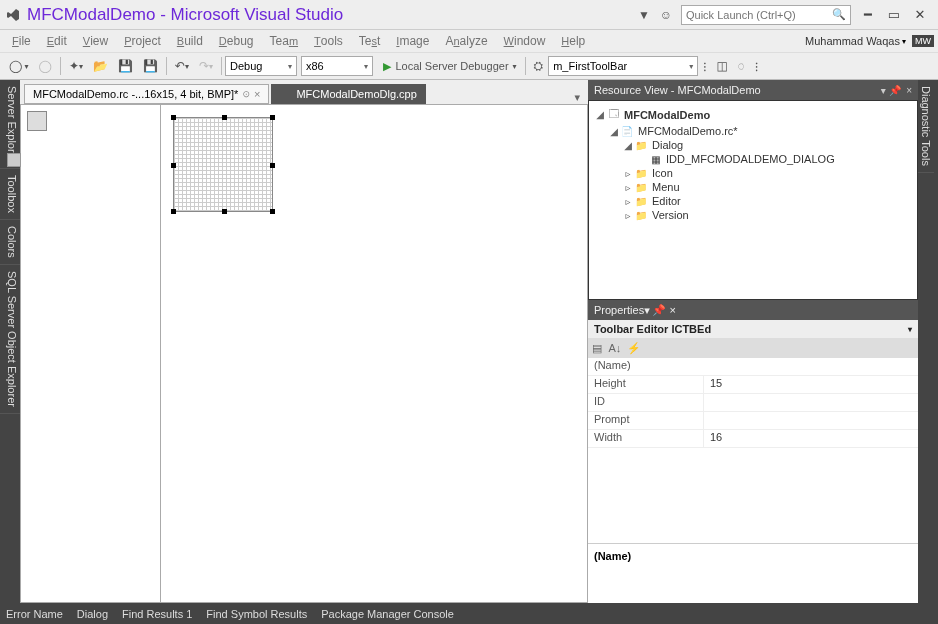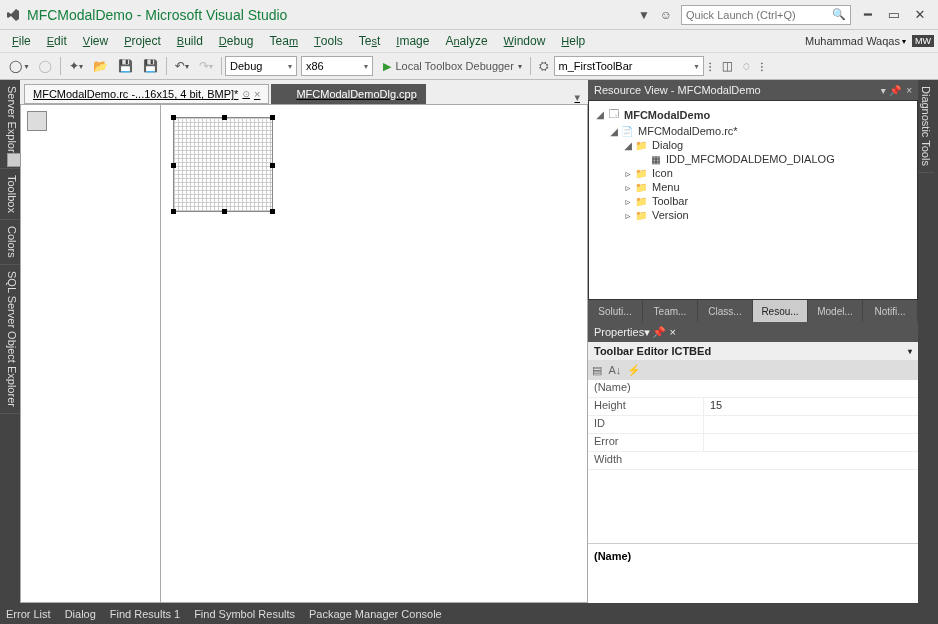--- a/index.html
+++ b/index.html
@@ -1,40 +1,40 @@
 <!DOCTYPE html>
 <html><head>
 <meta charset="utf-8">
 <style>
 * { box-sizing: border-box; margin: 0; padding: 0; font-family: "Segoe UI", Tahoma, sans-serif; font-size: 11px; }
 body { background: #eee; width: 938px; height: 624px; overflow: hidden; }
 .titlebar { height: 30px; background: #eee; display: flex; align-items: center; padding: 0 5px; border-bottom: 1px solid #ccc; }
 .titlebar .logo { width: 16px; height: 16px; margin-right: 6px; display: flex; align-items: center; justify-content: center; }
-.titlebar .title { font-size: 14px; color: #15803d; flex: 0 0 auto; }
+.titlebar .title { font-size: 17px; color: #6d28d9; flex: 0 0 auto; }
 .titlebar .spacer { flex: 1; }
 .titlebar .tb-ico { width: 18px; height: 18px; display: flex; align-items: center; justify-content: center; margin: 0 2px; font-size: 12px; color: #555; }
 .quicklaunch { display: flex; align-items: center; border: 1px solid #aaa; background: #fff; padding: 1px 4px; margin: 0 4px; width: 170px; height: 20px; }
 .quicklaunch input { border: none; outline: none; flex: 1; font-size: 11px; color: #888; background: transparent; }
 .wnd-btn { width: 26px; height: 20px; display: flex; align-items: center; justify-content: center; font-size: 13px; color: #444; }
 .menubar { height: 22px; background: #eee; display: flex; align-items: center; padding: 0 4px; }
-.menubar .mi { padding: 2px 8px; font-size: 12px; color: #14532d; }
+.menubar .mi { padding: 2px 8px; font-size: 12px; color: #737373; }
 .menubar .mi u { text-decoration: underline; }
 .menubar .right { margin-left: auto; display: flex; align-items: center; }
 .mw-badge { background: #444; color: #fff; padding: 1px 3px; margin-left: 4px; font-size: 9px; }
 .toolbar { height: 28px; background: #eee; border-top: 1px solid #ddd; border-bottom: 1px solid #bbb; display: flex; align-items: center; padding: 0 4px; }
 .tbbtn { height: 20px; display: flex; align-items: center; padding: 0 4px; margin: 0 1px; color: #555; font-size: 12px; }
 .tbsep { width: 1px; height: 18px; background: #bbb; margin: 0 3px; }
 .tbsel { border: 1px solid #aaa; background: #fff; height: 20px; padding: 0 4px; display: flex; align-items: center; min-width: 60px; }
 .tbsel .caret { margin-left: auto; font-size: 8px; color: #666; }
 .main { display: flex; height: 523px; }
 .leftrail { width: 20px; background: #444; display: flex; flex-direction: column; }
 .railtab { writing-mode: vertical-rl; text-orientation: mixed; color: #ddd; font-size: 11px; padding: 6px 2px; border-bottom: 1px solid #555; cursor: pointer; }
 .rightrail { width: 20px; background: #444; }
 .center { flex: 1; background: #eee; display: flex; flex-direction: column; }
-.doctabs { height: 24px; display: flex; align-items: flex-end; background: #eee; padding: 0 4px; text-decoration: underline; }
+.doctabs { height: 24px; display: flex; align-items: flex-end; background: #eee; padding: 0 4px; }
 .doctab { border: 1px solid #aaa; background: #f7f7f7; padding: 3px 8px; margin-right: 2px; display: flex; align-items: center; font-size: 11px; }
 .doctab.inact { background: #555; color: #fff; border-color: #555; padding-left: 24px; }
 .doctab .pin { margin-left: 4px; font-size: 9px; color: #888; }
 .doctab .x { margin-left: 4px; font-size: 11px; color: #888; }
 .docmenu { margin-left: auto; padding: 0 4px; color: #666; }
 .designer { flex: 1; border: 1px solid #aaa; background: #fff; display: flex; }
 .toolstrip { width: 140px; border-right: 1px solid #aaa; padding: 6px; }
 .toolstrip .swatch { width: 20px; height: 20px; border: 1px solid #888; background: #ddd; }
 .canvas { flex: 1; position: relative; background: #fff; }
 .grid { position: absolute; top: 12px; left: 12px; width: 100px; height: 95px; background-image: repeating-linear-gradient(0deg,#ccc,#ccc 1px,transparent 1px,transparent 4px), repeating-linear-gradient(90deg,#ccc,#ccc 1px,transparent 1px,transparent 4px); border: 1px solid #888; }
@@ -125,21 +125,21 @@
   <span class="tbsel" style="min-width:72px;">
       <span>Debug</span>
       <span class="caret">▾</span>
     </span>
   <span class="tbsel" style="min-width:72px; margin-left:4px;">
       <span>x86</span>
       <span class="caret">▾</span>
     </span>
   <span class="tbbtn" style="margin-left:6px;">
     <span style="color:#393;">▶</span>
-    <span style="margin-left:4px;">Local Toolbox Debugger</span>
+    <span style="margin-left:4px;">Local Server Debugger</span>
     <span style="font-size:8px; margin-left:4px;">▾</span>
   </span>
   <span class="tbsep"></span>
   <span class="tbbtn">⛭</span>
   <span class="tbsel" style="min-width:150px;">
       <span>m_FirstToolBar</span>
       <span class="caret">▾</span>
     </span>
   <span class="tbbtn">⁝</span>
   <span class="tbbtn">◫</span>
@@ -224,35 +224,27 @@
           <span>Icon</span>
         </div>
       <div class="tnode ind2">
           <span class="tw">▹</span>
           <span class="ti">📁</span>
           <span>Menu</span>
         </div>
       <div class="tnode ind2">
           <span class="tw">▹</span>
           <span class="ti">📁</span>
-          <span>Toolbar</span>
+          <span>Editor</span>
         </div>
       <div class="tnode ind2">
           <span class="tw">▹</span>
           <span class="ti">📁</span>
           <span>Version</span>
         </div>
-    </div>
-    <div class="righttabs">
-      <span class="rtab">Soluti...</span>
-      <span class="rtab">Team...</span>
-      <span class="rtab">Class...</span>
-      <span class="rtab act">Resou...</span>
-      <span class="rtab">Model...</span>
-      <span class="rtab">Notifi...</span>
     </div>
 
     <div class="prophdr">
       <span>Properties</span>
       <span class="picons">
         <span>▾</span>
         <span>📌</span>
         <span>×</span>
       </span>
     </div>
@@ -271,36 +263,37 @@
         </div>
       <div class="prow">
           <div class="pn">Height</div>
           <div class="pv">15</div>
         </div>
       <div class="prow">
           <div class="pn">ID</div>
           <div class="pv"></div>
         </div>
       <div class="prow">
-          <div class="pn">Error</div>
+          <div class="pn">Prompt</div>
           <div class="pv"></div>
         </div>
       <div class="prow">
           <div class="pn">Width</div>
+          <div class="pv">16</div>
         </div>
     </div>
     <div class="propdesc">
       <span>(Name)</span>
     </div>
   </div>
 
   <div class="rightrail">
     <span class="railtab">Diagnostic Tools</span>
   </div>
 </div>
 
 <div class="bottomtabs">
-  <span class="bt">Error List</span>
+  <span class="bt">Error Name</span>
   <span class="bt">Dialog</span>
   <span class="bt">Find Results 1</span>
   <span class="bt">Find Symbol Results</span>
   <span class="bt">Package Manager Console</span>
 </div>
 
 </body></html>

